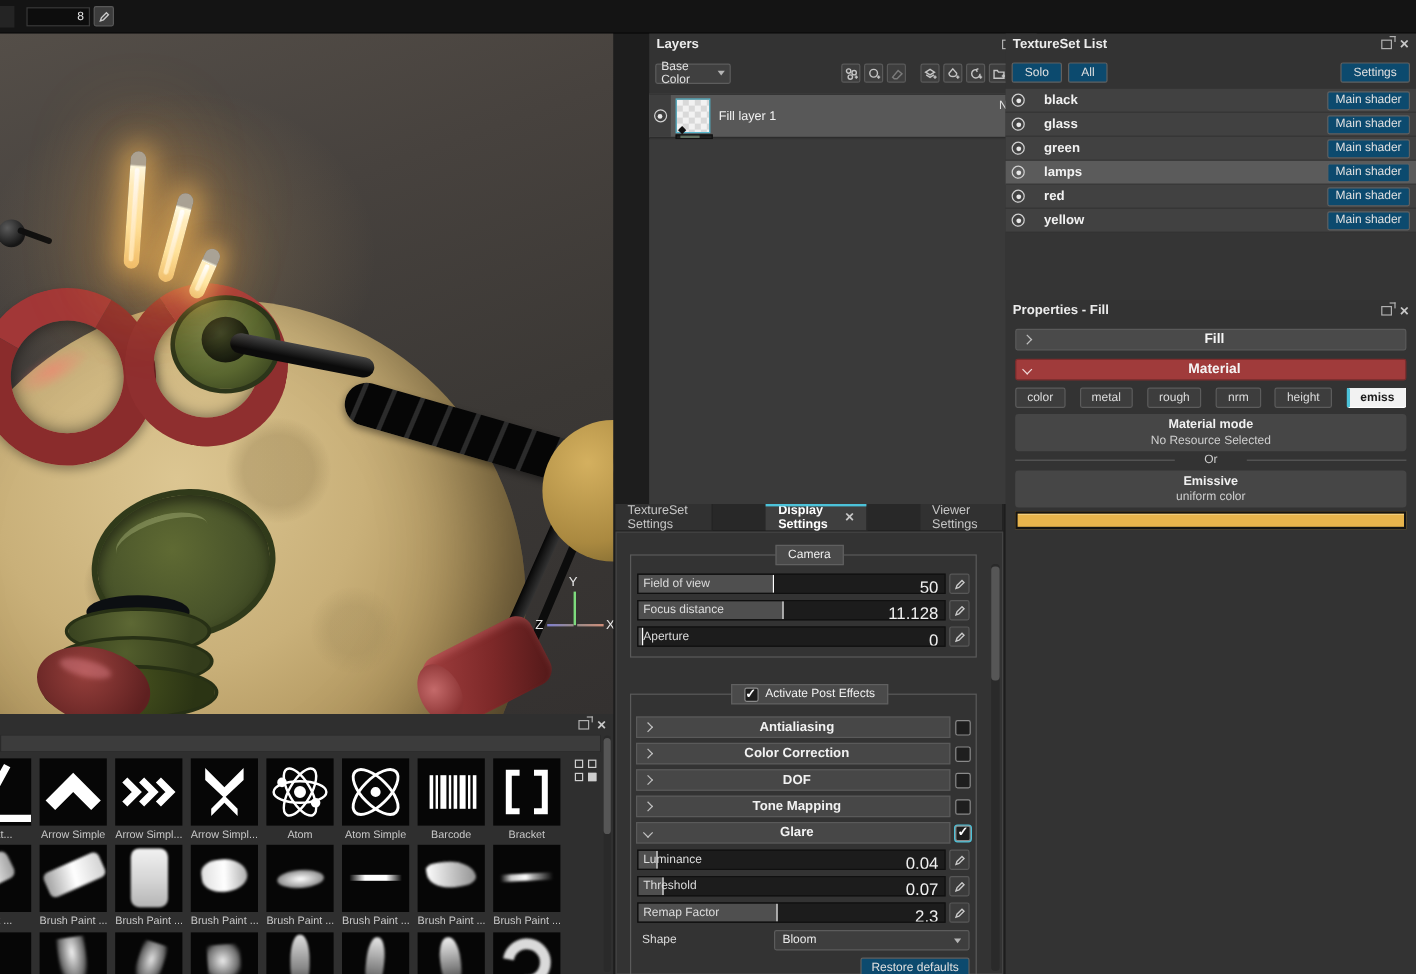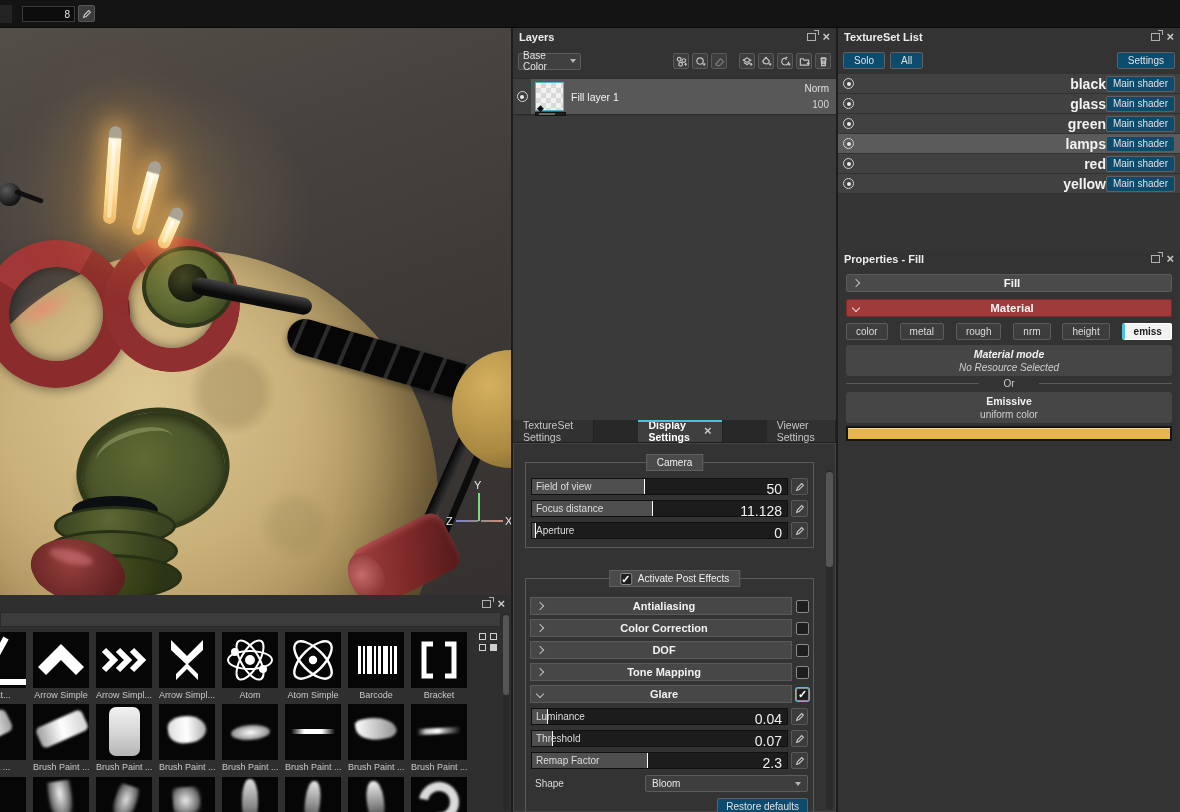--- a/index.html
+++ b/index.html
@@ -104,21 +104,21 @@
   .redfoot::after { content:""; position:absolute; left:16px; top:12px; width:44px; height:14px; border-radius:50%;
          background:rgba(235,140,150,.4); filter:blur(2px); }
   
   .ax-line { position:absolute; }
   .ax-y { left:478px; top:465px; width:2px; height:28px; background:#7ddb7d; }
   .ax-x { left:481px; top:492px; width:22px; height:2px; background:linear-gradient(90deg,#9a8b88,#cf8d79); }
   .ax-z { left:456px; top:492px; width:22px; height:2px; background:linear-gradient(90deg,#7f7fd0,#9a8b88); }
   .ax-label { position:absolute; color:#e8e8e8; font-size:11px; }
 
   
-  #layers { left:513px; top:28px; width:323px; height:392px; }
+  #layers { left:541px; top:28px; width:323px; height:392px; }
   #layers .toolbar { position:absolute; left:0; top:21px; width:100%; height:24px; display:flex;
                      align-items:center; padding:0 5px; }
   .blendsel { width:63px; height:17px; background:#404040; border:1px solid #5d5d5d; border-radius:2px;
               display:flex; align-items:center; padding:0 4px; gap:4px; font-size:10px; color:#e2e2e2; }
   .caret { width:0; height:0; border-left:3px solid transparent; border-right:3px solid transparent;
            border-top:4px solid #b5b5b5; margin-left:auto; }
   .ibtn { width:16px; height:16px; background:#3e3e3e; border:1px solid #5a5a5a; border-radius:2px;
           display:inline-flex; align-items:center; justify-content:center; margin-left:3px; }
   .ibtn svg { width:11px; height:11px; stroke:#c4c4c4; fill:none; stroke-width:1.3; }
   .ibtn.dim svg { opacity:.45; }
@@ -187,21 +187,21 @@
   .vscroll .thumb { position:absolute; left:0; width:7px; background:#565656; border-radius:3px; }
 
   
   #texset { left:838px; top:28px; width:342px; height:222px; }
   #texset .btnrow { position:absolute; left:0; top:21px; width:100%; height:23px; display:flex;
                     align-items:center; padding:0 5px; gap:5px; }
   #texset .btnrow .btn { height:17px; padding:0 10px; }
   .tsrow { position:absolute; left:0; width:100%; height:20px; background:#414141;
            border-bottom:1px solid #323232; display:flex; align-items:center; padding:0 5px; }
   .tsrow.sel { background:#5b5b5b; }
-  .tsrow .name { font-weight:bold; font-size:14px; color:#f2f2f2; margin-left:16px; flex:1;text-align:right; }
+  .tsrow .name { font-weight:bold; font-size:11px; color:#f2f2f2; margin-left:16px; flex:1; }
   .tsrow .btn { height:16px; padding:0 6px; font-size:10px; }
   #texset .empty { position:absolute; left:0; top:166px; width:100%; bottom:0; background:#353535; }
 
   
   #props { left:838px; top:250px; width:342px; height:562px; }
   .prop-bar { position:absolute; left:8px; right:8px; height:18px; display:flex; align-items:center;
               padding:0 6px; border-radius:2px; }
   #fill-bar { top:24px; background:#4a4a4a; border:1px solid #5a5a5a; }
   #material-bar { top:49px; background:#a03b3b; border:1px solid #7c2c2c; }
   #material-bar .chev { border-color:#f0dada; }
@@ -209,21 +209,21 @@
   #channels { position:absolute; left:8px; right:8px; top:73px; height:17px; display:flex;
               justify-content:space-between; }
   .chbtn { height:17px; padding:0 9px; background:#3d3d3d; border:1px solid #5c5c5c; border-radius:2px;
            color:#dcdcdc; font-size:10px; display:inline-flex; align-items:center; }
   .chbtn.sel { background:#f2f2f2; color:#1a1a1a; font-weight:bold; border-color:#fff;
                border-left:3px solid #4cc2d9; }
   .infoblock { position:absolute; left:8px; right:8px; background:#464646; border-radius:3px;
                text-align:center; padding:3px 0; }
   .infoblock .t { font-weight:bold; font-size:10.5px; color:#f0f0f0; }
   .infoblock .v { font-size:10px; color:#cfcfcf; margin-top:2px; }
-  #mode-block { top:95px;font-style:italic; }
+  #mode-block { top:95px; }
   #or-row { position:absolute; left:8px; right:8px; top:128px; height:10px; display:flex;
             align-items:center; gap:24px; color:#cccccc; font-size:10px; }
   #or-row .line { flex:1; height:1px; background:#5a5a5a; }
   #emissive-block { top:142px; }
   #swatch { position:absolute; left:8px; right:8px; top:176px; height:15px; border:2px solid #141414;
             box-shadow:inset 0 1px 0 rgba(255,240,190,.6); }
 
   
   #shelf { left:0; top:595px; width:511px; height:217px; background:#2f2f2f; }
   #shelf .strip { position:absolute; left:0; top:17px; right:10px; height:15px; background:#3c3c3c;

